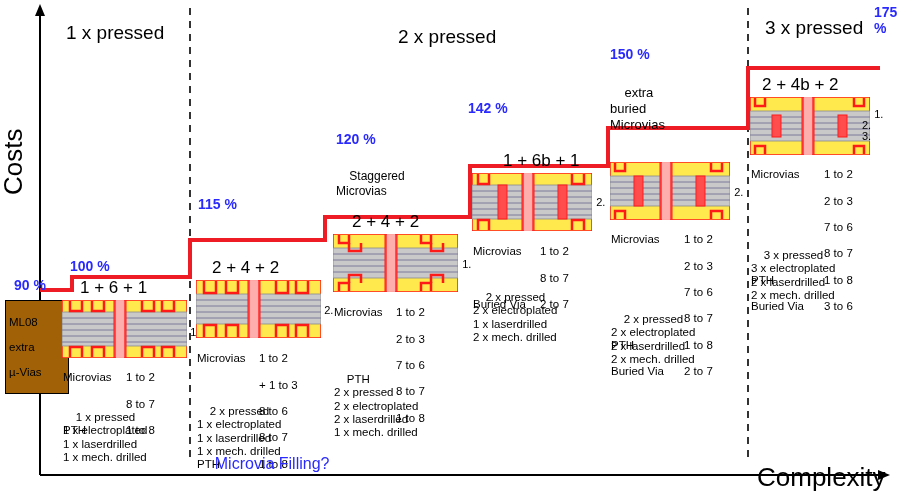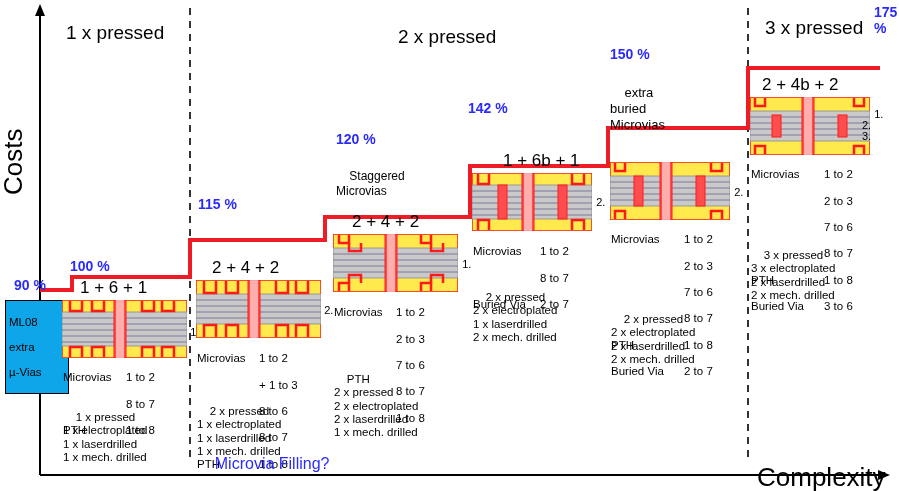--- a/index.html
+++ b/index.html
@@ -10,21 +10,21 @@
   }
   #stage{position:absolute;left:0;top:0;width:899px;height:491px;}
   .abs{position:absolute;}
   .axis-label{font-size:26px;color:#000;}
   .zone-title{font-size:19px;color:#000;}
   .pct{font-size:14px;color:#2a2aff;font-weight:bold;}
   .cfg-title{font-size:17px;color:#000;font-weight:normal;}
   .txt{font-size:11.5px;color:#000;line-height:13.2px;white-space:pre;}
   .txt-blue{font-size:16px;color:#2a2aff;line-height:13.2px;white-space:pre;}
   .mlbox{
-    border:1px solid #000;background:#0ea5e9;font-size:11.5px;line-height:12.5px;
+    border:1px solid #000;background:#a16207;font-size:11.5px;line-height:12.5px;
     padding:2px 3px;color:#000;white-space:pre;text-align:left;
   }
   .stack{position:absolute;}
   .brace{position:absolute;font-size:11px;color:#000;white-space:pre;line-height:11px;}
   svg{position:absolute;left:0;top:0;}
 </style>
 </head>
 <body>
 
 <div id="stage">

